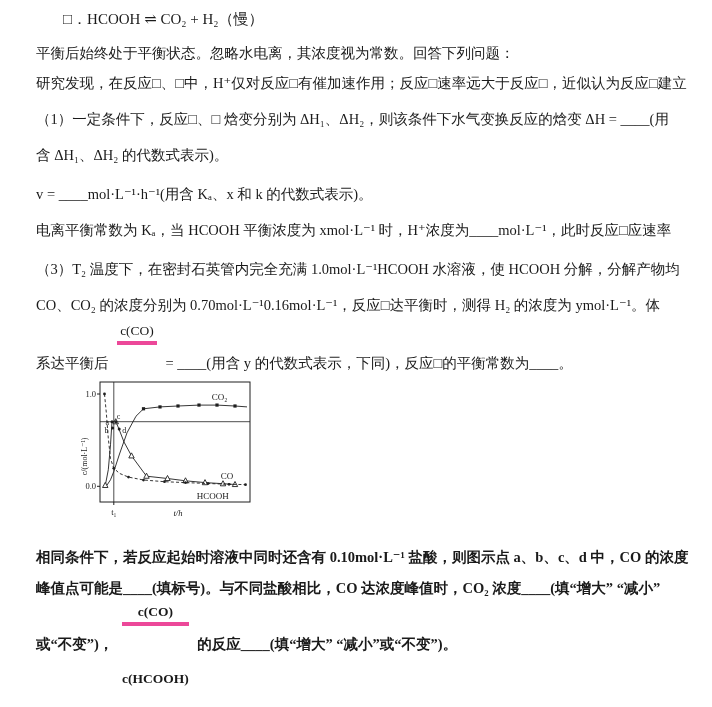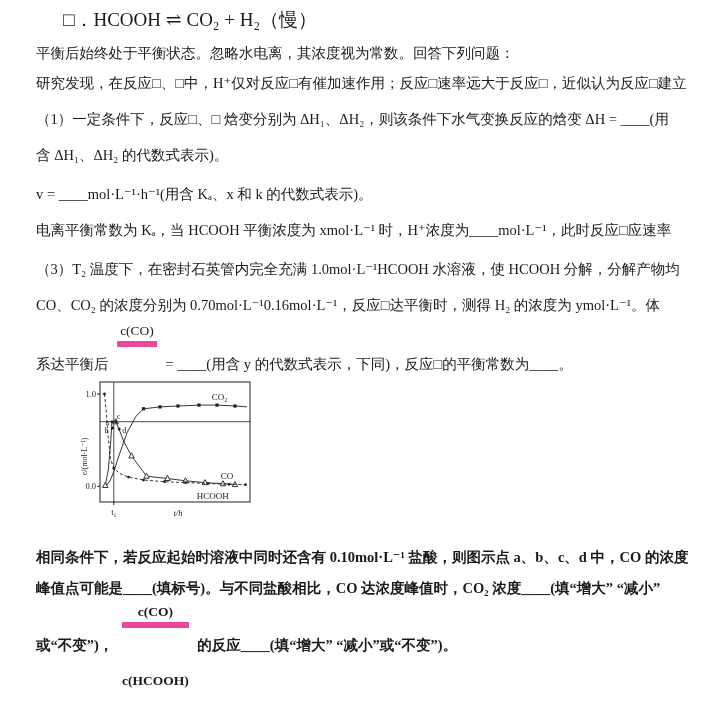--- a/index.html
+++ b/index.html
@@ -7,32 +7,32 @@
   .doc{
     box-sizing:border-box;
     width:712px;height:707px;
     padding:6px 26px 0 36px;
     font-family:"Liberation Serif","DejaVu Serif",serif;
     font-size:14.5px;
     color:#1a1a1a;
     background:#ffffff;
   }
   .line{white-space:nowrap;}
-  .title-line{padding-left:27px;line-height:27px;margin-bottom:5px;font-size:19px;}
+  .title-line{padding-left:27px;line-height:27px;margin-bottom:5px;font-size:15px;}
   .intro .line{line-height:30px;}
   .q{margin-top:3px;}
   .q .line{line-height:36px;}
   .tail{margin-top:8px;}
   .tail .line{line-height:31px;font-weight:bold;}
   .frac-line{height:47px;line-height:47px;}
   .frac{
     display:inline-block;vertical-align:middle;text-align:center;
     margin:0 5px;font-size:13.5px;line-height:1.25;
   }
-  .frac .num{display:block;border-bottom:6px solid #ec4899;padding:0 3px 1px;}
+  .frac .num{display:block;border-bottom:4px solid #ec4899;padding:0 3px 1px;}
   .frac .den{display:block;padding-top:1px;margin-top:44px;}
   .chart-wrap{margin:8px 0 2px 44px;}
   svg text{font-family:"Liberation Serif","DejaVu Serif",serif;fill:#1a1a1a;}
 </style>
 </head>
 <body>
 
 <div class="doc">
 
   <div class="line title-line">□．HCOOH ⇌ CO₂ + H₂（慢）</div>

